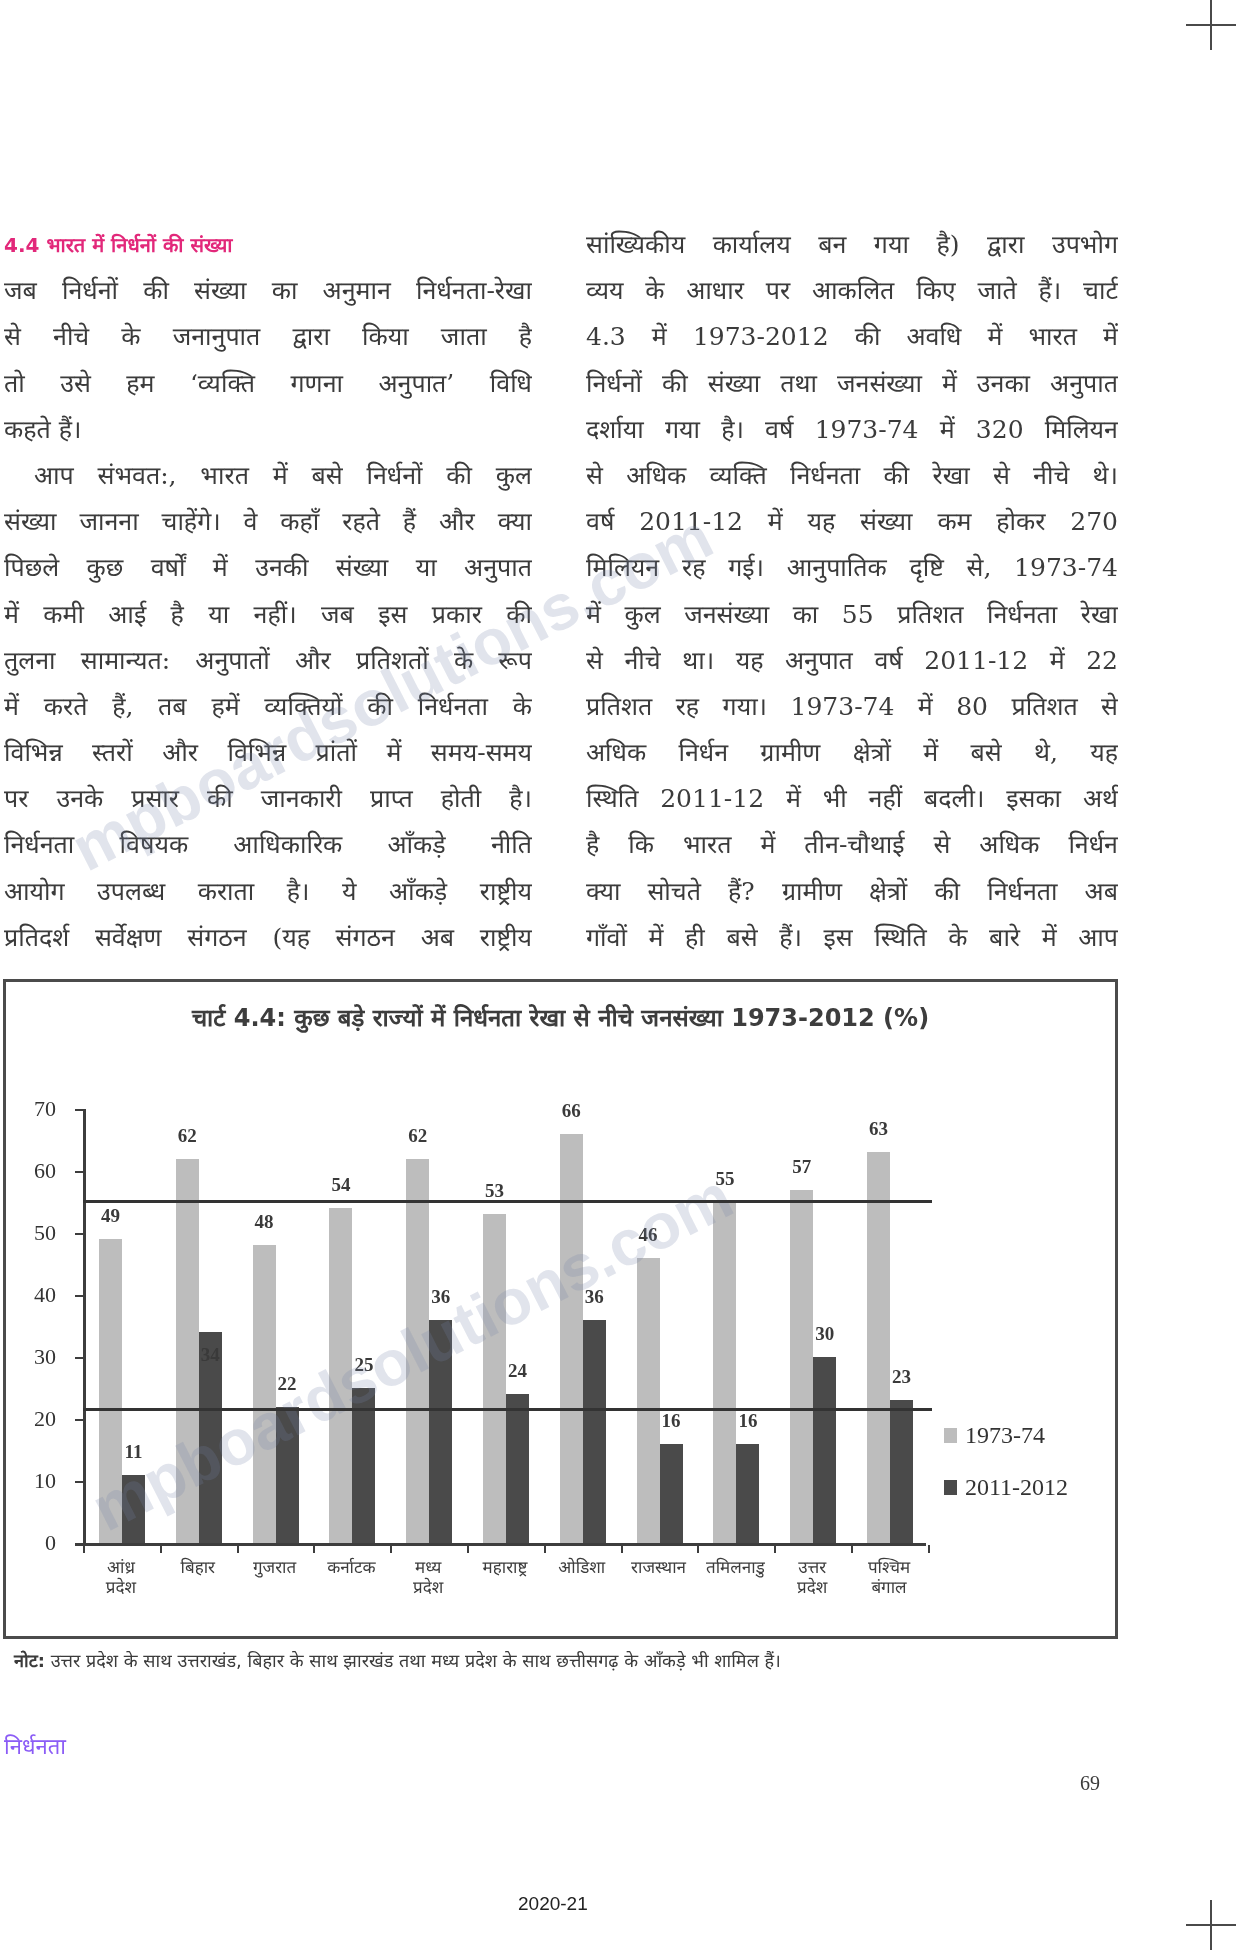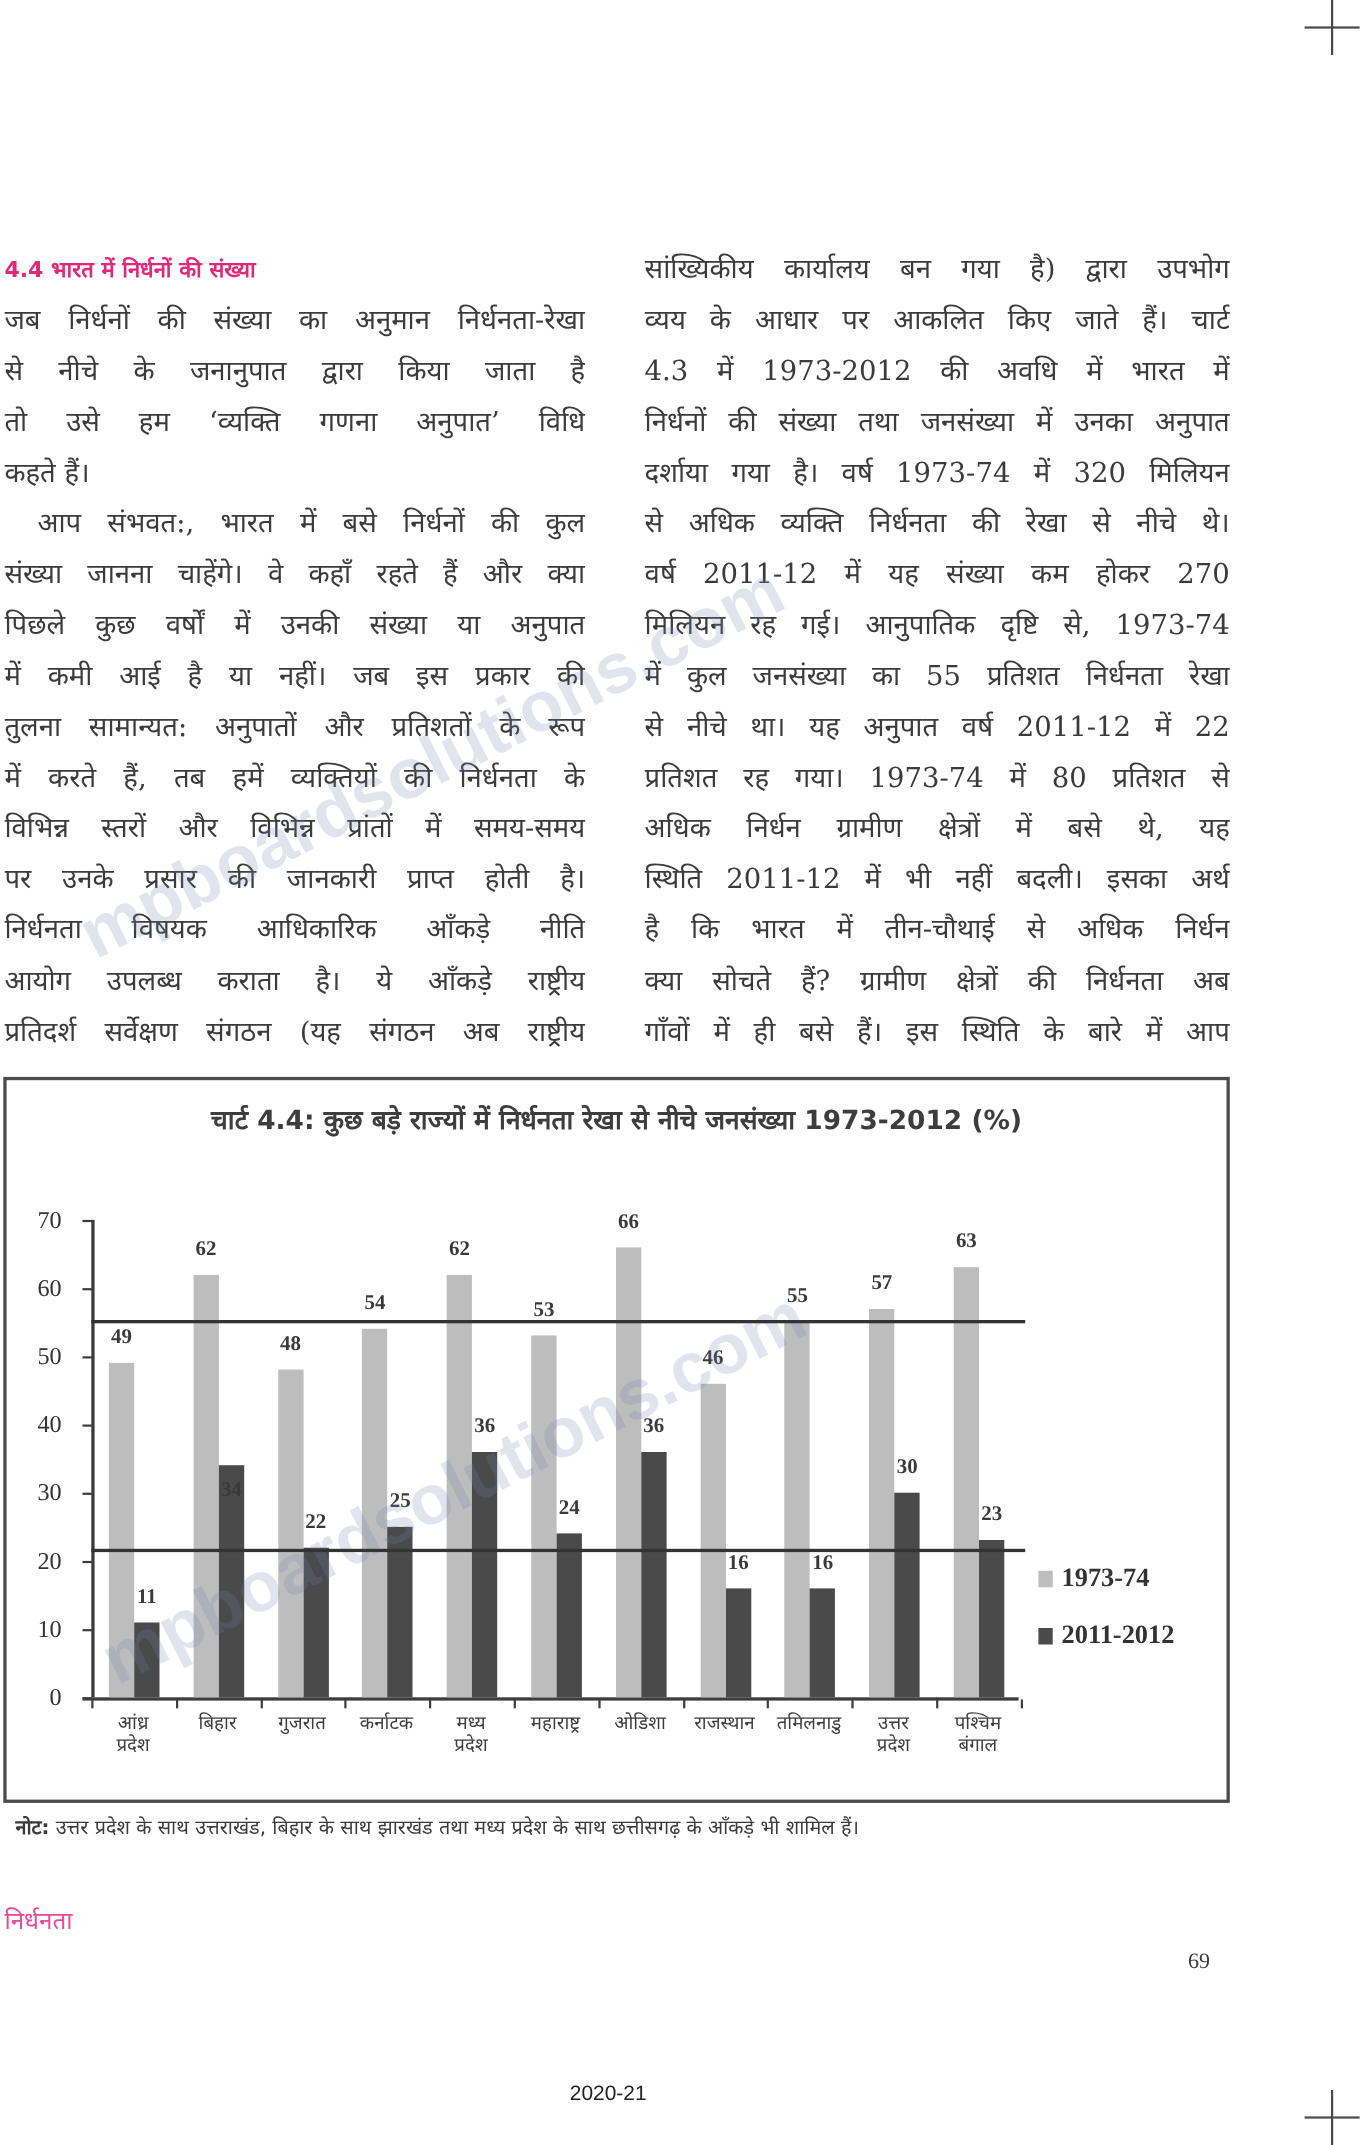--- a/index.html
+++ b/index.html
@@ -17,25 +17,25 @@
   .heading { color:#e2287a; font-weight:bold; font-size:20px; font-family:"DejaVu Sans", sans-serif; text-align-last:left; }
   .chart-box { position:absolute; left:3px; top:979px; width:1109px; height:654px; border:3px solid #4b4b4b; background:#fff; }
   .chart-title { position:absolute; left:0; right:0; top:18px; text-align:center; font-size:24px; font-weight:bold; color:#3d3d3d; font-family:"DejaVu Sans", sans-serif; }
   .plot { position:absolute; left:0; top:0; width:1109px; height:654px; }
   .ytick { position:absolute; width:40px; text-align:right; left:10px; font-size:22px; font-family:"Liberation Serif", serif; color:#333; }
   .bar { position:absolute; }
   .bar.light { background:#bdbdbd; }
   .bar.dark { background:#4a4a4a; }
   .val { position:absolute; font-size:19px; font-weight:bold; font-family:"Liberation Serif", serif; color:#3a3a3a; text-align:center; width:40px; }
   .xlabel { position:absolute; font-size:17px; text-align:center; width:76px; line-height:20px; color:#3d3d3d; font-family:"DejaVu Sans", sans-serif; }
-  .legend-item { position:absolute; font-size:24px; font-weight:bold; font-family:"Liberation Serif", serif; color:#333; display:flex; align-items:center; }
+  .legend-item { position:absolute; font-size:24px; font-weight:normal; font-family:"Liberation Serif", serif; color:#333; display:flex; align-items:center; }
   .legend-swatch { width:13px; height:15px; margin-right:8px; display:inline-block; }
   .note { position:absolute; left:14px; top:1648px; font-size:18px; color:#3b3b3b; font-family:"DejaVu Sans", sans-serif; white-space:nowrap; }
   .note b { font-weight:bold; }
-  .footer-left { position:absolute; left:4px; top:1730px; font-size:22px; color:#ec4899; }
+  .footer-left { position:absolute; left:4px; top:1730px; font-size:22px; color:#8b5cf6; }
   .footer-right { position:absolute; left:1080px; top:1772px; font-size:20px; color:#3b3b3b; font-family:"Liberation Serif", serif; }
   .edition { position:absolute; left:518px; top:1893px; font-size:19px; color:#222; font-family:"Liberation Sans", sans-serif; }
   .watermark { position:absolute; font-family:"Liberation Sans", sans-serif; font-weight:bold; color:rgba(120,130,170,0.22); white-space:nowrap; pointer-events:none; }
 </style>
 </head>
 <body>
 
 <div class="crosshair" style="left:1186px; top:0px;"></div>
 <div class="crosshair" style="left:1186px; top:1900px;"></div>
 

